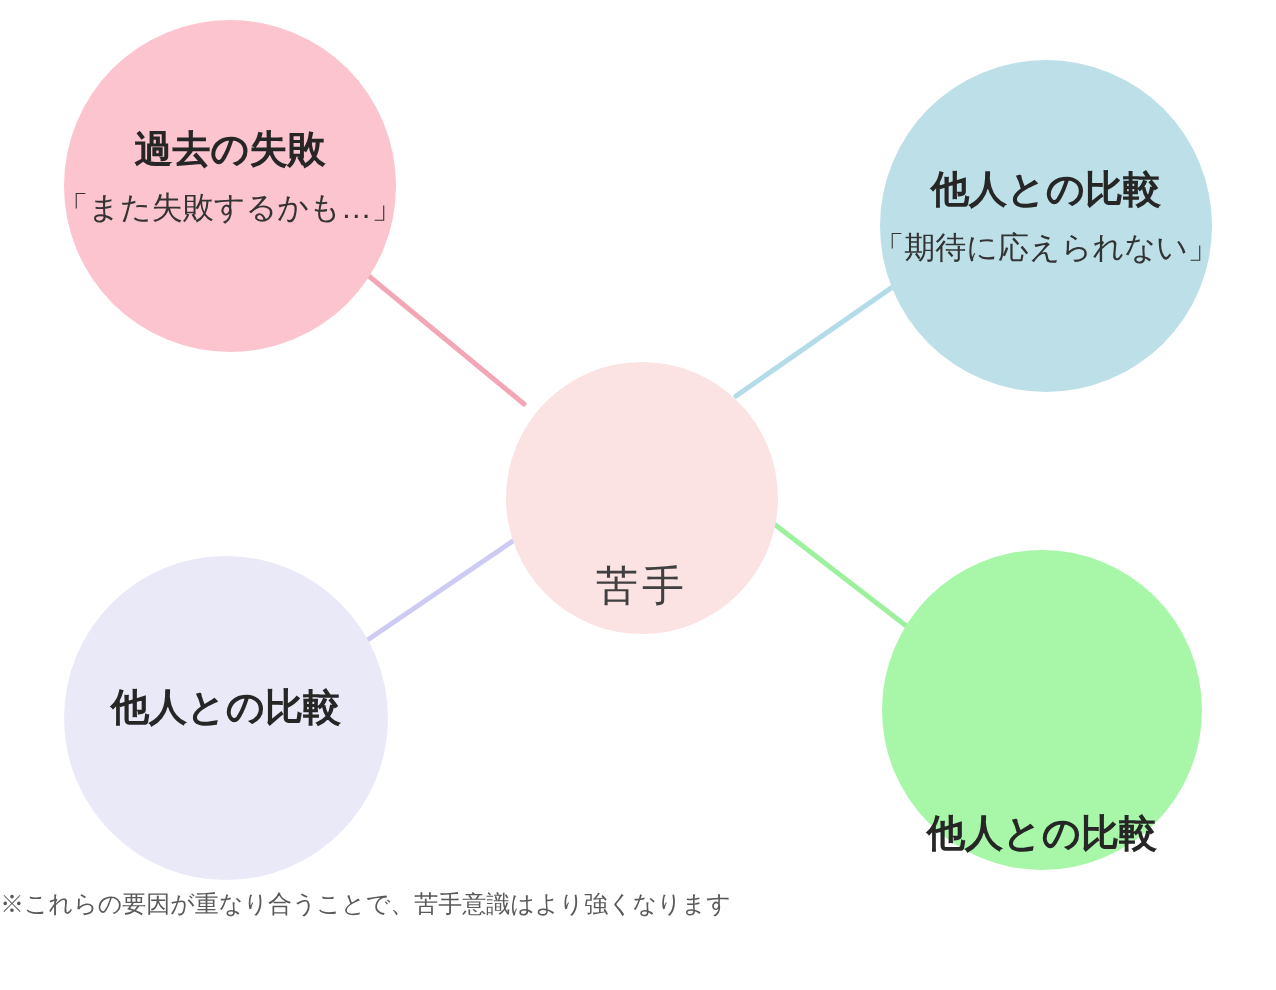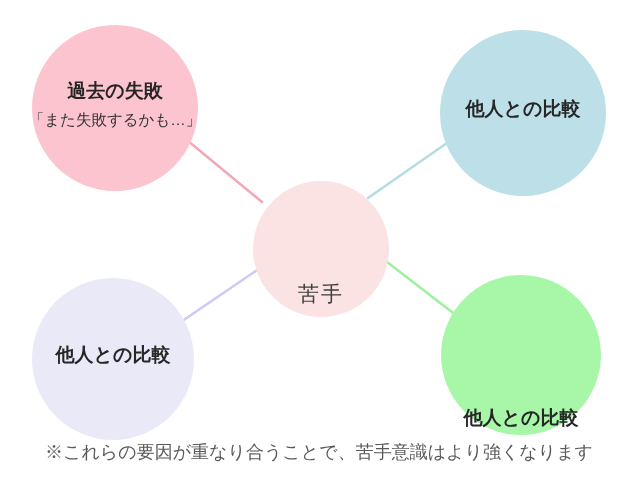--- a/index.html
+++ b/index.html
@@ -49,40 +49,39 @@
     white-space: nowrap;
   }
   .factor-quote {
     font-size: 15.5px;
     font-weight: 400;
     color: #333333;
     line-height: 23px;
     margin-top: 4px;
     white-space: nowrap;
   }
-  .circle-past-failure   { left: 32px;  top: 25px;  width: 166px; height: 166px; }
+  .circle-past-failure   { left: 32px;  top: 10px;  width: 166px; height: 166px; }
   .circle-expectations   { left: 440px; top: 30px;  width: 166px; height: 166px; }
   .circle-self-eval      { left: 32px;  top: 278px; width: 162px; height: 162px; }
   .circle-comparison     { left: 441px; top: 275px; width: 160px; height: 160px; }
   .circle-center         { left: 253px; top: 181px; width: 136px; height: 136px; justify-content: flex-end; }
   .center-line {
     font-size: 21px;
     font-weight: 400;
     color: #404040;
     line-height: 38px;
     letter-spacing: 2px;
     white-space: nowrap;
   }
   .footnote {
     position: absolute;
     left: 0;
     right: 0;
     top: 442px;
-    text-align: center;
-    font-size: 18px;
+    font-size: 12px;
     color: #595959;
     line-height: 20px;
   }
 </style>
 </head>
 <body>
 
 <div class="canvas">
 
   <svg class="connectors" viewBox="0 0 638 495" xmlns="http://www.w3.org/2000/svg">
@@ -95,20 +94,21 @@
   <div class="circle circle-past-failure" style="background-color: rgb(251, 196, 206);">
     <div class="text-block">
       <div class="factor-title">過去の失敗</div>
       <div class="factor-quote">「また失敗するかも…」</div>
     </div>
   </div>
 
   <div class="circle circle-expectations" style="background-color: rgb(188, 223, 232);">
     <div class="text-block">
       <div class="factor-title">他人との比較</div>
+      <div class="factor-quote">「期待に応えられない」</div>
     </div>
   </div>
 
   <div class="circle circle-self-eval" style="background-color: rgb(234, 233, 248);">
     <div class="text-block">
       <div class="factor-title">他人との比較</div>
     </div>
   </div>
 
   <div class="circle circle-comparison" style="background-color: rgb(168, 247, 169); justify-content: flex-end;">

